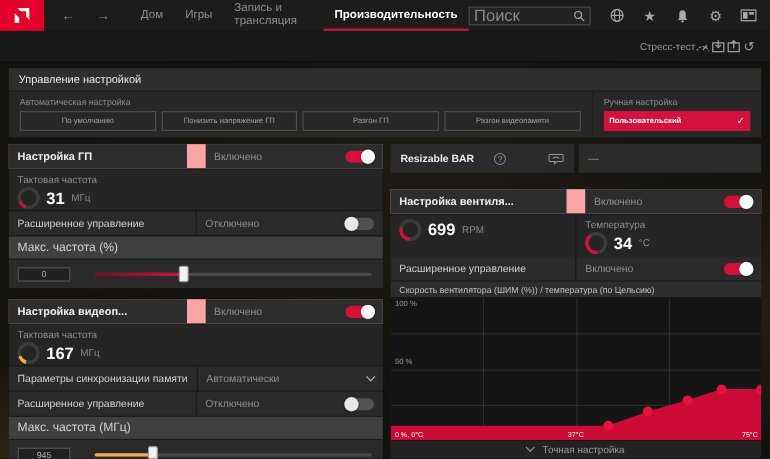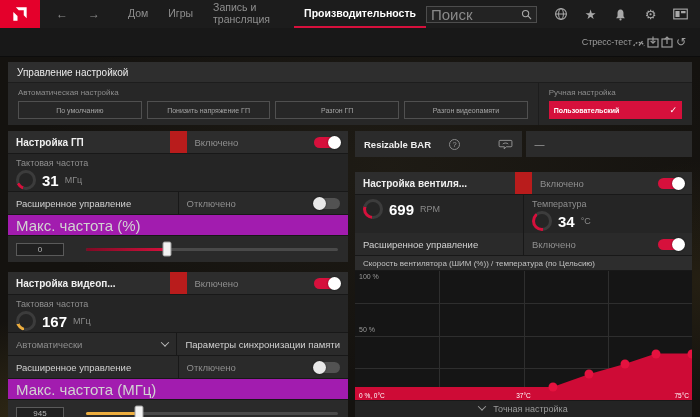--- a/index.html
+++ b/index.html
@@ -31,36 +31,36 @@
   .sn-right .ic { width:14px; height:14px; display:flex; align-items:center; justify-content:center; font-size:12px; }
   
   .content { position:relative; height:360px; overflow:hidden;
     background:
       radial-gradient(ellipse 360px 180px at 12% 104%, rgba(116,96,34,.38), transparent 65%),
       radial-gradient(ellipse 260px 200px at 101% 62%, rgba(96,78,30,.22), transparent 60%),
       radial-gradient(ellipse 500px 300px at 55% 30%, rgba(40,36,26,.5), transparent 70%),
       #14120f;
   }
   .panel { display:flex; flex-direction:column; gap:1px; background:#181818; }
-  .row-head { height:22px; display:grid; grid-template-columns:1fr 1fr; gap:17px; background:#b91c1c; }
+  .row-head { height:22px; display:grid; grid-template-columns:1fr 1fr; gap:17px; background:#fca5a5; }
   .row-head .cell { background:#2d2d2d; display:flex; align-items:center; padding:0 8px; }
   .row-head .title { font-size:10px; font-weight:bold; color:#efefef; white-space:nowrap; overflow:hidden; }
   .status { font-size:9.5px; color:#8f8f8f; }
   .row-head .cell.r , .cellr { justify-content:space-between; }
   .row-gauge { height:37px; background:#252525; padding:4px 8px 3px; }
   .g-label { font-size:9px; color:#8f8f8f; margin-bottom:2px; }
   .g-line { display:flex; align-items:center; gap:6px; }
   .gauge { width:20px; height:20px; border-radius:50%; position:relative; flex:none; }
   .gauge::after { content:""; position:absolute; inset:3px; border-radius:50%; background:#252525; }
   .g-val { font-size:15px; font-weight:bold; color:#fff; }
   .g-unit { font-size:9px; color:#8a8a8a; }
   .row-setting { height:22px; display:grid; grid-template-columns:1fr 1fr; gap:1px; background:#181818; }
   .row-setting .cell { background:#2a2a2a; display:flex; align-items:center; padding:0 8px; }
   .set-label { font-size:9.5px; color:#d2d2d2; white-space:nowrap; overflow:hidden; }
-  .row-label { height:20px; display:flex; align-items:center; padding:0 8px; font-size:15px; color:#d2d2d2; background:#a21caf; }
+  .row-label { height:20px; display:flex; align-items:center; padding:0 8px; font-size:11px; color:#d2d2d2; background:#404040; }
   .row-slider { height:26px; display:flex; align-items:center; padding:0 10px 0 8px; background:#2a2a2a; }
   .valbox { width:48px; height:13px; border:1px solid #5a5a5a; background:#202020; color:#b5b5b5; font-size:8px; display:flex; align-items:center; justify-content:center; flex:none; }
   .track { position:relative; flex:1; height:3px; background:#4a4a4a; margin-left:22px; border-radius:2px; }
   .fill { position:absolute; left:0; top:0; bottom:0; border-radius:2px; }
   .handle { position:absolute; top:50%; width:9px; height:15px; background:#f2f2f2; border:1px solid #9a9a9a; border-radius:2px; transform:translate(-50%,-50%); }
   
   .toggle { position:relative; width:26px; height:11px; border-radius:6px; background:#525252; flex:none; }
   .toggle .knob { position:absolute; top:-1px; left:-1px; width:13px; height:13px; border-radius:50%; background:#e8e8e8; box-shadow:0 0 2px rgba(0,0,0,.6); }
   .toggle.on { background:#d6103c; }
   .toggle.on .knob { left:auto; right:-1px; background:#fff; }
@@ -264,27 +264,27 @@
       </div>
       <div class="row-gauge">
         <div class="g-label">Тактовая частота</div>
         <div class="g-line">
           <span class="gauge" style="background:conic-gradient(from 0deg,#3c3c3c 0 195deg,#edae3f 195deg 250deg,#3c3c3c 250deg 360deg);"></span>
           <span class="g-val">167</span>
           <span class="g-unit">МГц</span>
         </div>
       </div>
       <div class="row-setting">
+        <div class="cell">
+            <span class="set-label">Параметры синхронизации памяти</span>
+          </div>
         <div class="cell cellr">
           <span class="status">Автоматически</span>
           <span class="chev"></span>
         </div>
-        <div class="cell">
-            <span class="set-label">Параметры синхронизации памяти</span>
-          </div>
       </div>
       <div class="row-setting">
         <div class="cell">
             <span class="set-label">Расширенное управление</span>
           </div>
         <div class="cell cellr">
           <span class="status">Отключено</span>
           <span class="toggle">
               <span class="knob"></span>
             </span>

